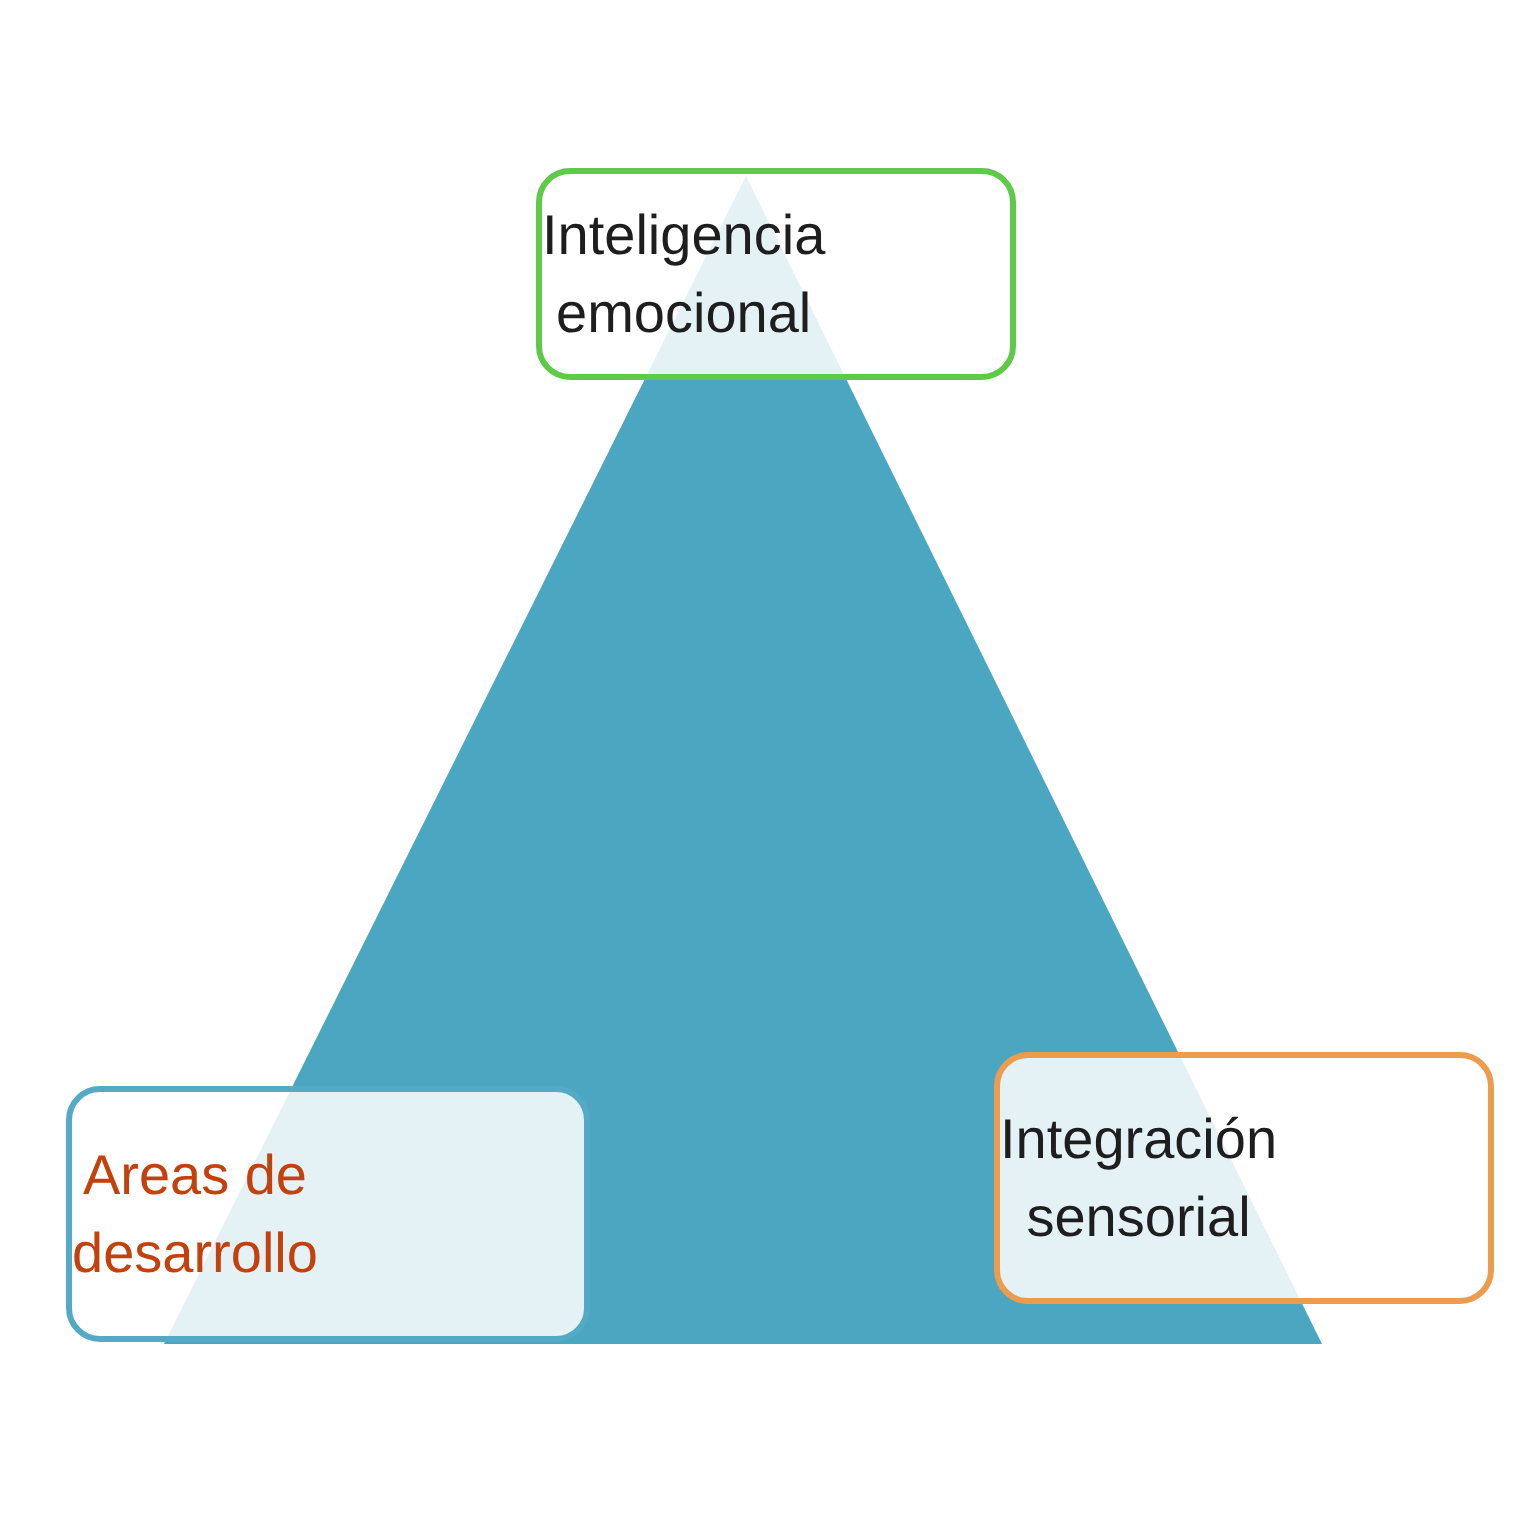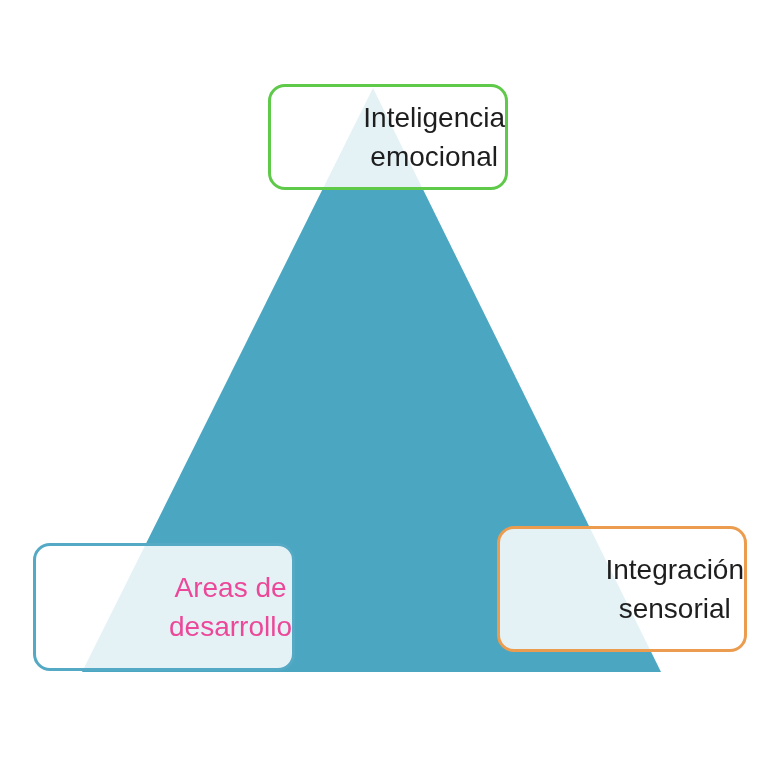--- a/index.html
+++ b/index.html
@@ -24,21 +24,21 @@
     display: block;
   }
   .node {
     position: absolute;
     box-sizing: border-box;
     background: rgba(255, 255, 255, 0.85);
     border: 3px solid #999999; 
     border-radius: 17px;
     display: flex;
     align-items: center;
-    justify-content: flex-end;
+    justify-content: flex-start;
     text-align: center;
   }
   .node-label {
     white-space: pre-line;
     font-size: 28px;
     line-height: 1.4;
     color: #1e1e1e;
     letter-spacing: 0px;
   }
   .node-top {
@@ -68,21 +68,21 @@
   <svg class="triangle-svg" viewBox="0 0 770 770" aria-hidden="true">
     <polygon points="373,88 82,672 661,672" style="fill: rgb(75, 166, 194);"></polygon>
   </svg>
 
   <div class="node node-top" style="border-color: rgb(95, 201, 74);">
     <span class="node-label" style="color: rgb(30, 30, 30);">Inteligencia
 emocional</span>
   </div>
 
   <div class="node node-bottom-left" style="border-color: rgb(84, 169, 196);">
-    <span class="node-label" style="color: #ec4899;">Areas de
+    <span class="node-label" style="color: #c2410c;">Areas de
 desarrollo</span>
   </div>
 
   <div class="node node-bottom-right" style="border-color: rgb(236, 156, 79);">
     <span class="node-label" style="color: rgb(30, 30, 30);">Integración
 sensorial</span>
   </div>
 
 </div>
 

